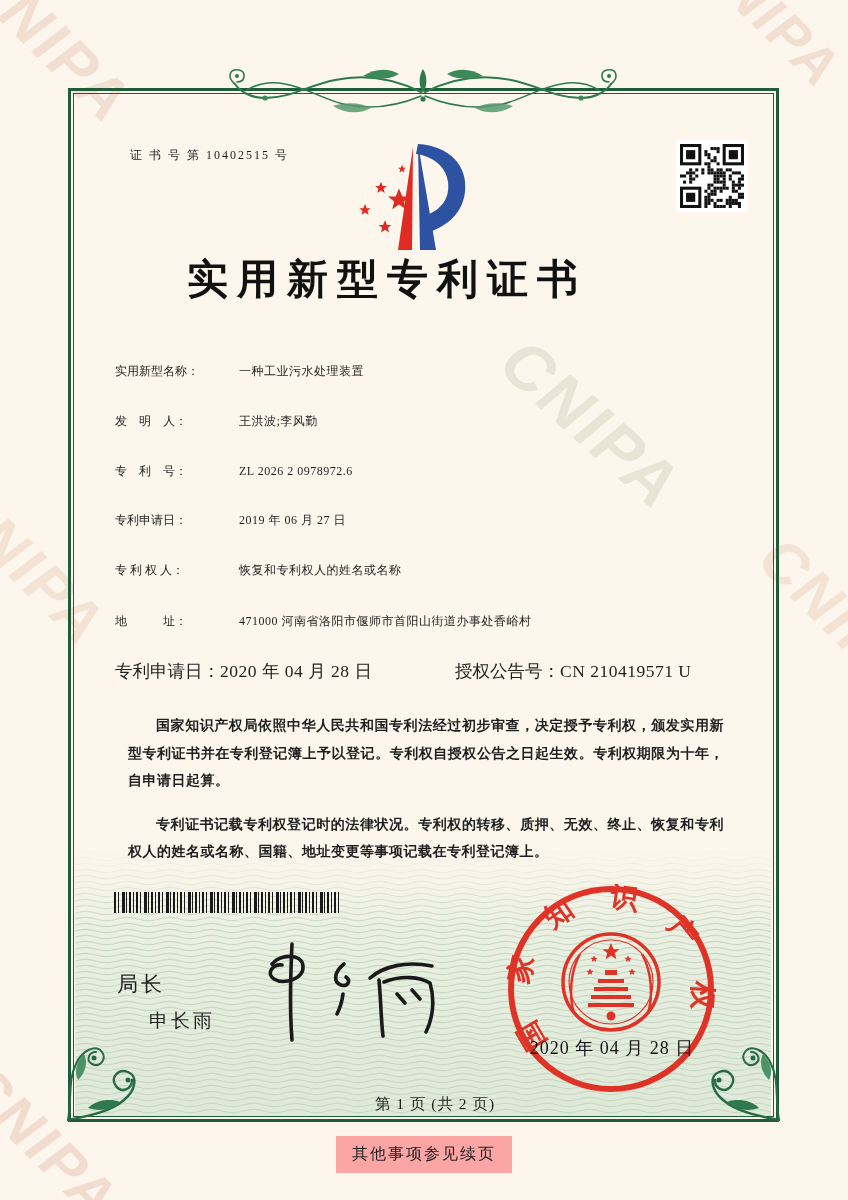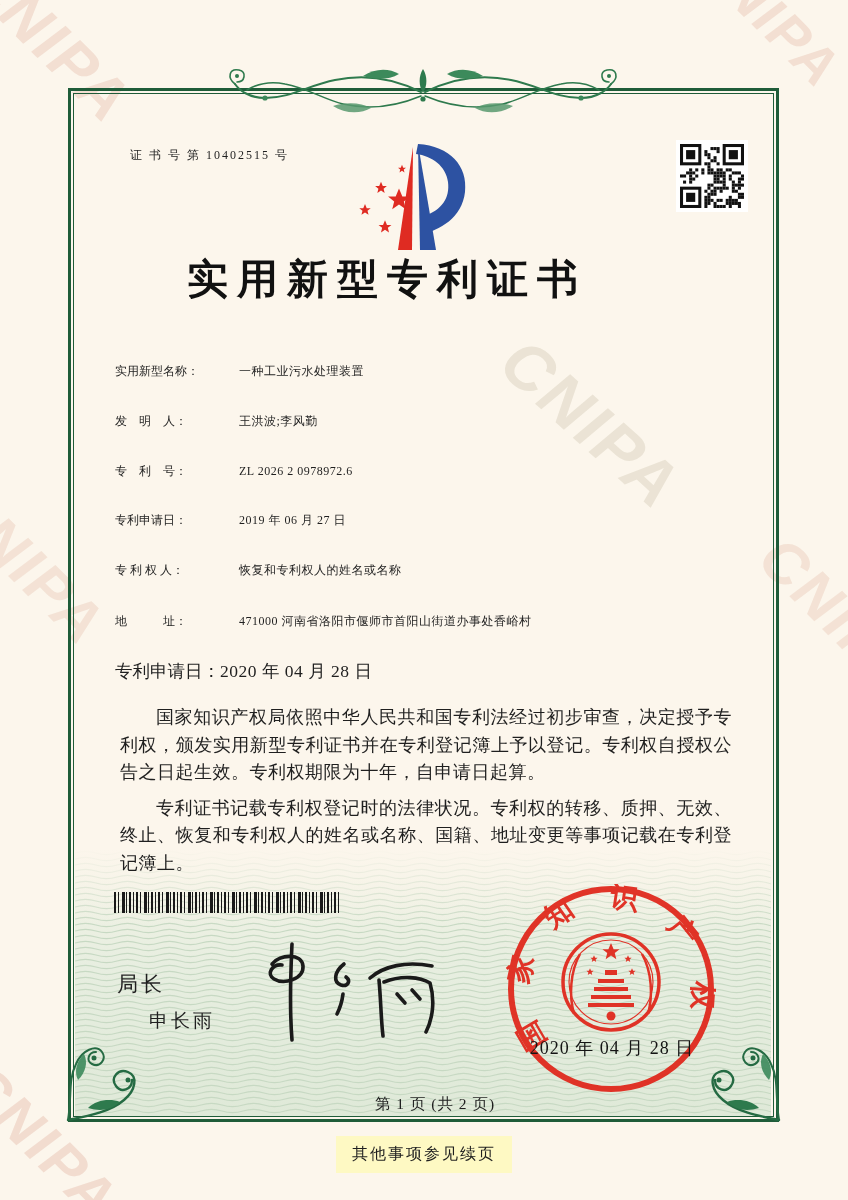--- a/index.html
+++ b/index.html
@@ -41,21 +41,21 @@
   
   .field-row{position:absolute;left:115px;display:flex;font-size:12px;line-height:26px;z-index:2;white-space:nowrap;}
   .field-label{flex:0 0 auto;min-width:124px;}
   .field-value{letter-spacing:.5px;}
   .row-0{top:358px}.row-1{top:408px}.row-2{top:458px}.row-3{top:507px}.row-4{top:557px}.row-5{top:608px}
   .grant-row{position:absolute;left:115px;top:658px;width:630px;font-size:17.5px;line-height:26px;z-index:2;white-space:nowrap;}
   .grant-no{position:absolute;left:340px;top:0;}
 
   
   .body-text{position:absolute;left:112px;top:696px;width:628px;z-index:2;}
-  .body-text p{margin:8px;font-size:18px;line-height:27.5px;text-indent:2em;letter-spacing:.5px;text-align:justify;}
+  .body-text p{margin:16px;font-size:14px;line-height:27.5px;text-indent:2em;letter-spacing:.5px;text-align:justify;font-weight:bold;}
 
   
   .barcode{position:absolute;left:114px;top:892px;width:228px;height:21px;z-index:2;
     background:repeating-linear-gradient(90deg,
       #191919 0 2px, transparent 2px 4px,
       #191919 4px 5px, transparent 5px 8px,
       #191919 8px 11px, transparent 11px 12px,
       #191919 12px 13px, transparent 13px 15px,
       #191919 15px 17px, transparent 17px 19px,
       #191919 19px 20px, transparent 20px 22px);}
@@ -65,21 +65,21 @@
   .official-name{position:absolute;left:117px;top:1008px;font-size:19px;letter-spacing:3px;z-index:2;margin-left:32px;}
   .signature{position:absolute;left:232px;top:938px;width:220px;height:108px;z-index:2;}
 
   
   .seal{position:absolute;left:506px;top:884px;width:210px;height:210px;z-index:3;}
   .seal-date{position:absolute;left:512px;top:1036px;width:200px;text-align:center;font-size:18px;
              letter-spacing:1px;color:#141414;z-index:4;}
 
   
   .page-num{position:absolute;left:71px;top:1094px;width:672px;text-align:center;font-size:15.5px;z-index:2;letter-spacing:1px;margin-left:28px;}
-  .note{position:absolute;left:50%;top:1136px;transform:translateX(-50%);background:#fef9c3;
+  .note{position:absolute;left:50%;top:1136px;transform:translateX(-50%);background:#fca5a5;
         padding:8px 16px;font-size:16px;letter-spacing:2px;z-index:2;}
 </style>
 </head>
 <body>
 
 <div class="page">
 
   <span class="wm wm-1">CNIPA</span>
   <span class="wm wm-2">CNIPA</span>
   <span class="wm wm-3">CNIPA</span>
@@ -343,20 +343,21 @@
     <span class="field-label">专 利 权 人：</span>
     <span class="field-value">恢复和专利权人的姓名或名称</span>
   </div>
   <div class="field-row row-5">
     <span class="field-label">地　　　址：</span>
     <span class="field-value">471000 河南省洛阳市偃师市首阳山街道办事处香峪村</span>
   </div>
 
   <div class="grant-row">
     <span><span>专利申请日：</span><span class="field-value">2020 年 04 月 28 日</span></span>
+    <span class="grant-no"><span>授权公告号：</span><span class="field-value">CN 210419571 U</span></span>
   </div>
 
   <div class="body-text">
     <p>国家知识产权局依照中华人民共和国专利法经过初步审查，决定授予专利权，颁发实用新型专利证书并在专利登记簿上予以登记。专利权自授权公告之日起生效。专利权期限为十年，自申请日起算。</p>
     <p>专利证书记载专利权登记时的法律状况。专利权的转移、质押、无效、终止、恢复和专利权人的姓名或名称、国籍、地址变更等事项记载在专利登记簿上。</p>
   </div>
 
   <div class="barcode"></div>
 
   <div class="official-title">局长</div>

